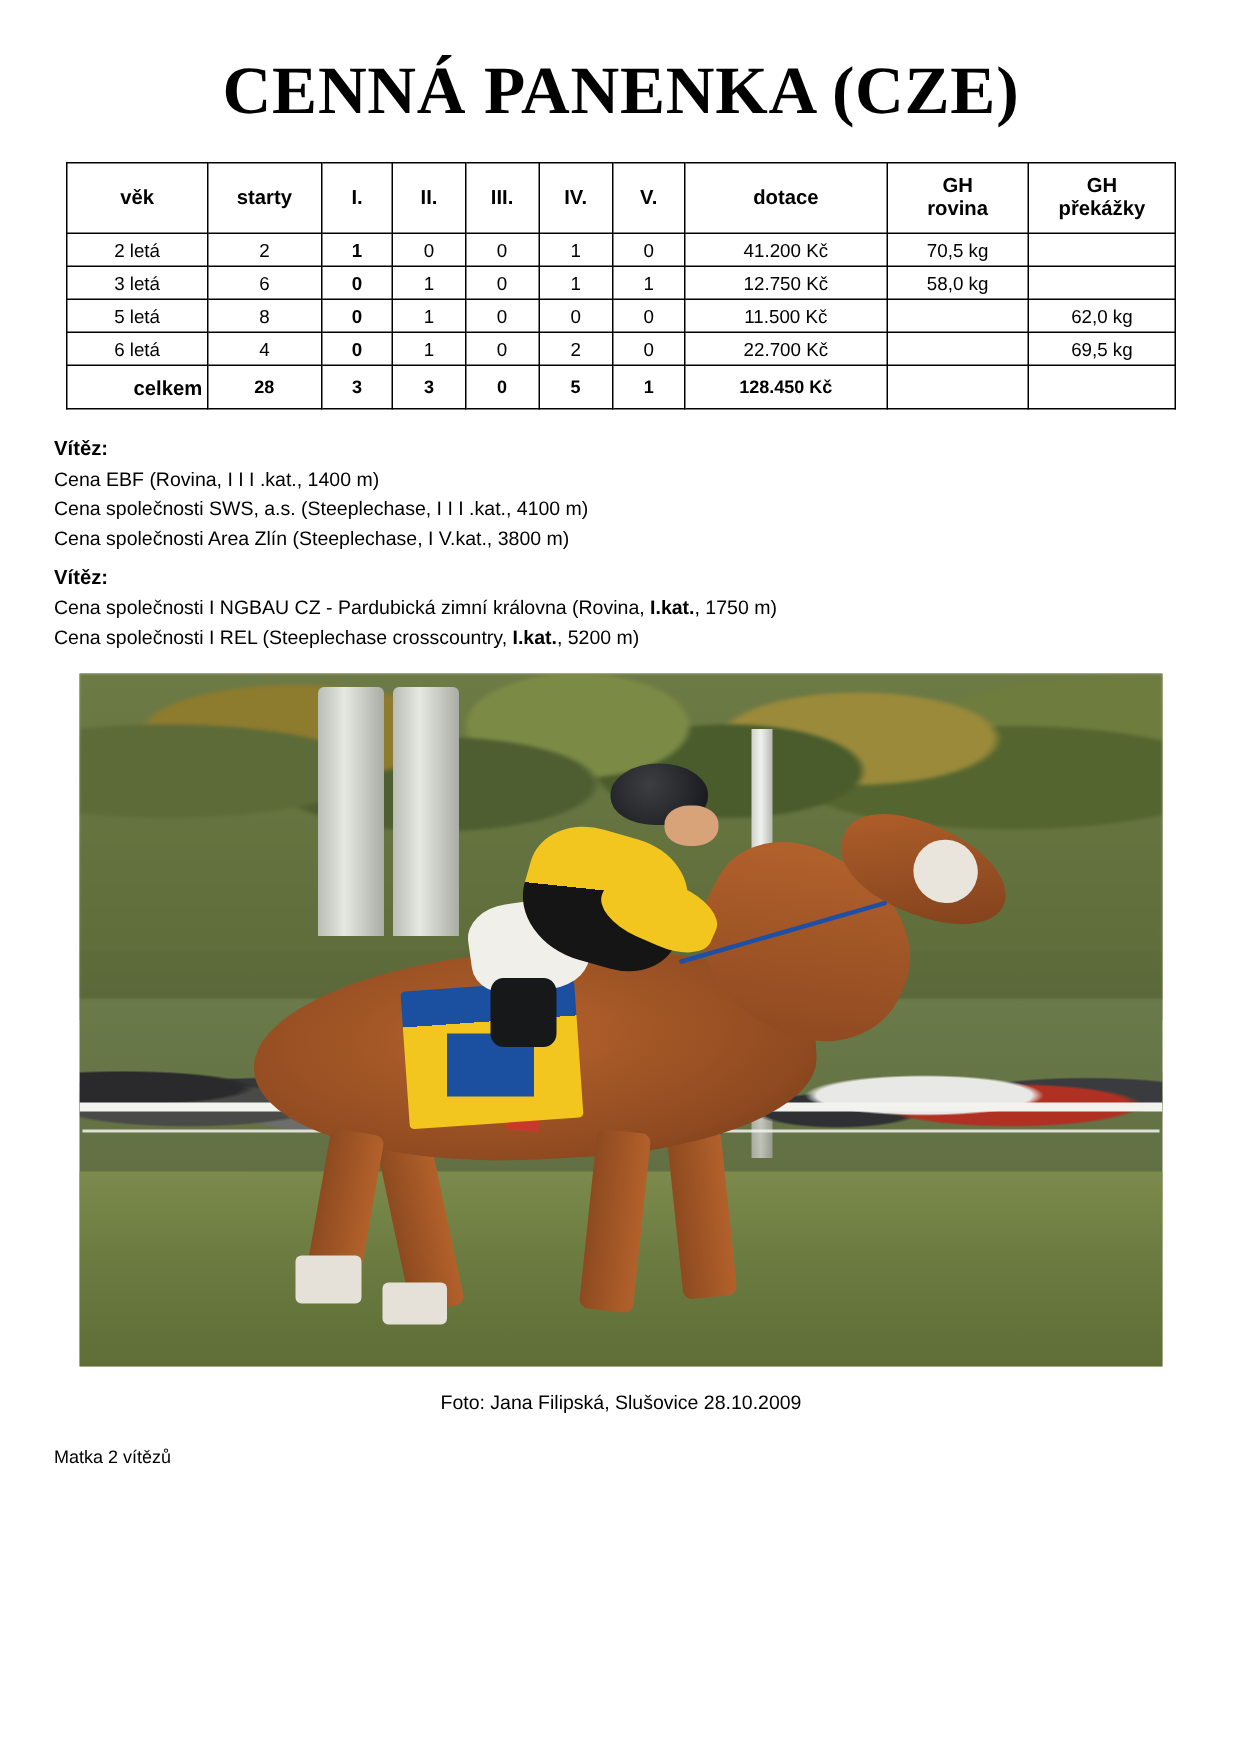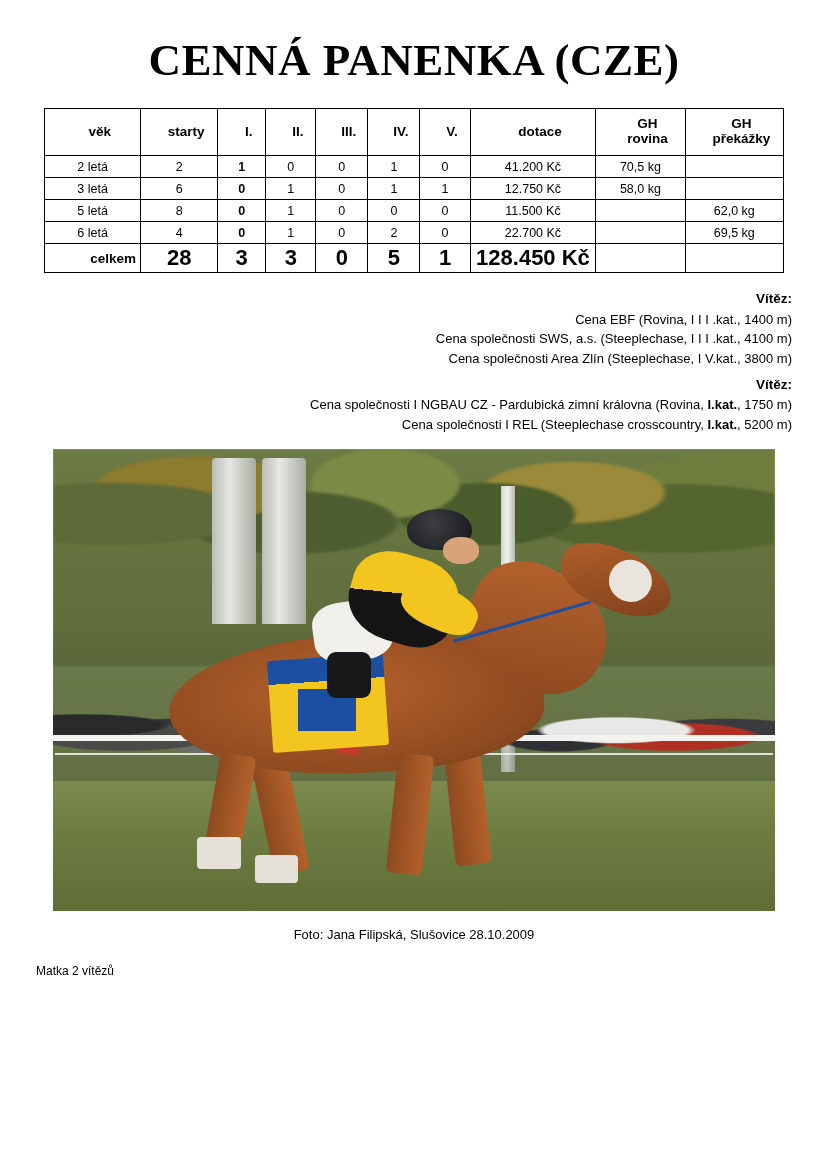--- a/index.html
+++ b/index.html
@@ -49,43 +49,42 @@
     border: 1px solid #000000;
     text-align: center;
     padding: 1px 3px;
     vertical-align: middle;
   }
   table.stats thead th {
     font-weight: bold;
     font-size: 13.5px;
     height: 44px;
     line-height: 1.1;
-    padding-left: 17px;
   }
   table.stats tbody td {
     height: 19px;
     font-size: 12.5px;
   }
   table.stats .c-age { width: 78px; }
   table.stats .c-starts { width: 76px; }
   table.stats .c-pos { width: 48px; }
   table.stats .c-prize { width: 146px; }
   table.stats .c-gh { width: 98px; }
   table.stats td.bold { font-weight: bold; }
   table.stats tr.total td {
     font-weight: bold;
-    font-size: 22px;
+    font-size: 12px;
     height: 26px;
   }
   table.stats tr.total td.age {
     font-size: 13.5px;
     padding-left: 44px;
   }
   .results {
-    text-align: right;
+    text-align: left;
     font-size: 13px;
     line-height: 1.52;
     margin-top: 16px;
   }
   .results .heading {
     font-weight: bold;
     font-size: 13.5px;
   }
   .results .gap {
     height: 6px;

